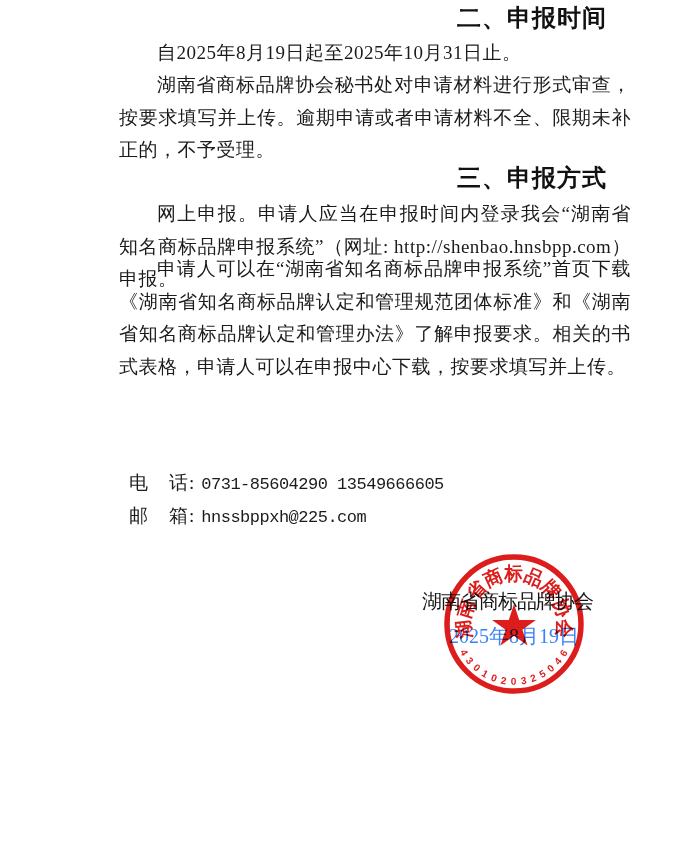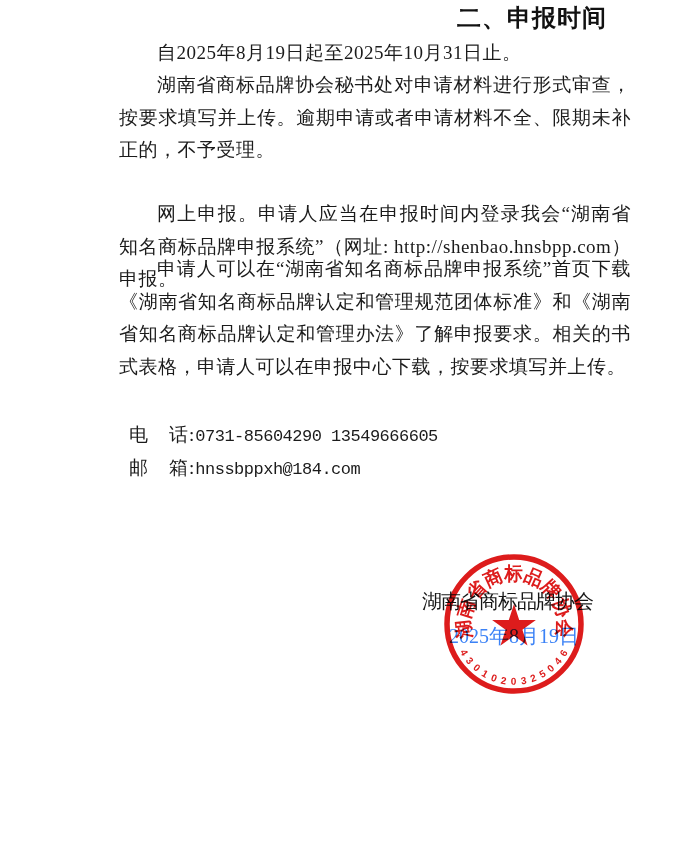--- a/index.html
+++ b/index.html
@@ -35,22 +35,22 @@
     letter-spacing: 0.5px;
     margin-left: 24px;
   }
   .contact-row {
     left: 129px;
     width: 540px;
     font-size: 19px;
     line-height: 24px;
     white-space: nowrap;
   }
-  .contact-label { display: inline-block; min-width: 64px; letter-spacing: 1px; }
-  .contact-value { }
+  .contact-label { display: inline-block; min-width: 64px; letter-spacing: 1px; margin-top: 48px; }
+  .contact-value { margin-left: 6px; }
   .contact-value.mono {
     font-family: "Liberation Mono", "DejaVu Sans Mono", monospace;
     font-size: 17px;
     letter-spacing: -0.5px;
   }
   .sig-org {
     left: 422px;
     top: 588px;
     font-size: 20px;
     letter-spacing: -1px;
@@ -83,32 +83,33 @@
 <body>
 
 <div class="page">
 
   <div class="abs heading" style="top:6px">二、申报时间</div>
 
   <div class="abs para" style="top:37px">自2025年8月19日起至2025年10月31日止。</div>
 
   <div class="abs para" style="top:69px">湖南省商标品牌协会秘书处对申请材料进行形式审查，按要求填写并上传。逾期申请或者申请材料不全、限期未补正的，不予受理。</div>
 
+  <div class="abs heading" style="top:166px">三、申报方式</div>
 
   <div class="abs para" style="top:198px">网上申报。申请人应当在申报时间内登录我会“湖南省知名商标品牌申报系统”（网址: http://shenbao.hnsbpp.com）申报。</div>
 
   <div class="abs para" style="top:253px">申请人可以在“湖南省知名商标品牌申报系统”首页下载《湖南省知名商标品牌认定和管理规范团体标准》和《湖南省知名商标品牌认定和管理办法》了解申报要求。相关的书式表格，申请人可以在申报中心下载，按要求填写并上传。</div>
 
 
   <div class="abs contact-row" style="top:423px">
     <span class="contact-label">电　话:</span><span class="contact-value mono">0731-85604290  13549666605</span>
   </div>
 
   <div class="abs contact-row" style="top:456px">
-    <span class="contact-label">邮　箱:</span><span class="contact-value mono">hnssbppxh@184.com</span>
+    <span class="contact-label">邮　箱:</span><span class="contact-value mono">hnssbppxh@225.com</span>
   </div>
 
 
   <div class="abs sig-org">湖南省商标品牌协会</div>
 
   <div class="abs sig-date">2025年8月19日</div>
 
   <svg class="abs seal" width="170" height="170" viewBox="0 0 170 170">
     <defs>
       <path id="sealTopArc" d="M 43.2 98.6 A 44 44 0 1 1 126.8 98.6" fill="none"></path>

